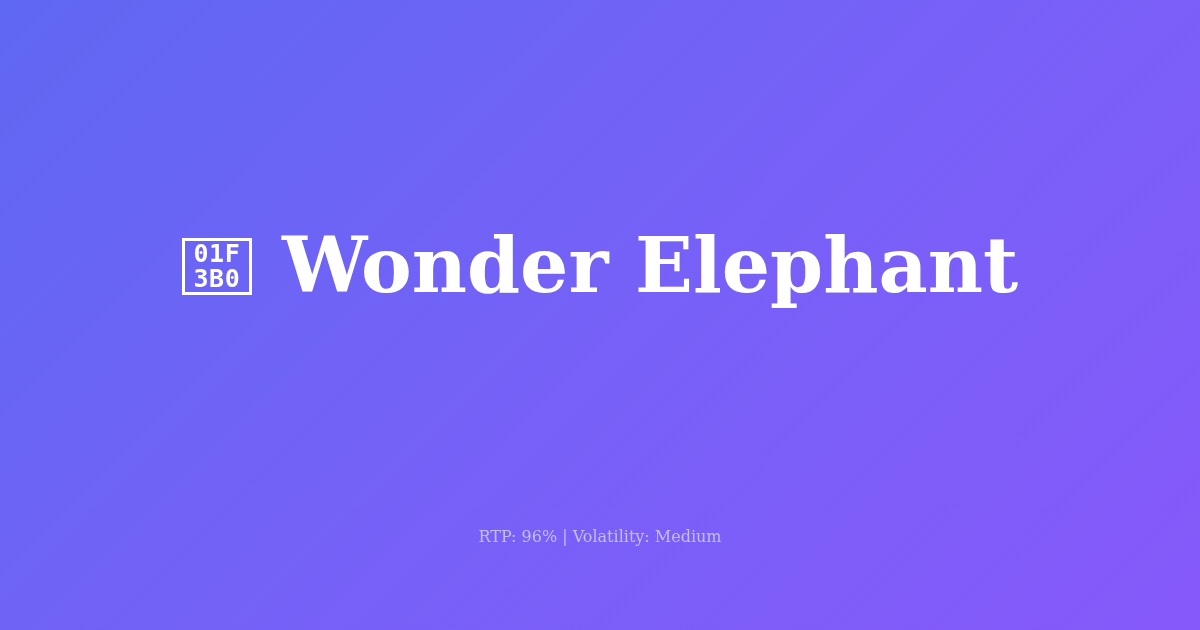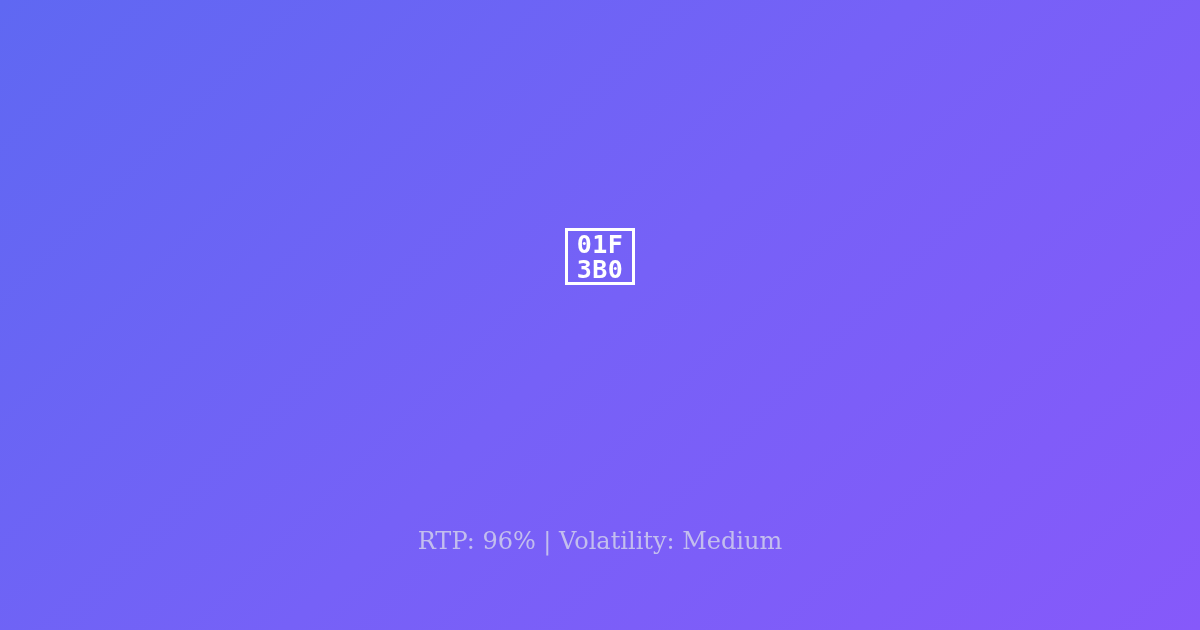--- a/index.html
+++ b/index.html
@@ -99,39 +99,40 @@
     white-space: nowrap;
   }
 
   
   .game-meta {
     position: absolute;
     top: 527px;
     left: 0;
     width: 1200px;
     text-align: center;
-    font-size: 24px;
+    font-size: 16px;
     font-weight: normal;
     line-height: 1.2;
     color: #c3beee;
     white-space: nowrap;
   }
 </style>
 </head>
 <body>
 
 <div class="og-card">
 
   <div class="title-row">
 
     <div class="game-title">
       <span class="tofu">
         <span class="tofu-row">01F</span>
         <span class="tofu-row">3B0</span>
       </span>
+      <span class="title-text">Wonder Elephant</span>
     </div>
 
 
     <div class="game-meta">RTP: 96% | Volatility: Medium</div>
 
   </div>
 
 </div>
 
 </body></html>

